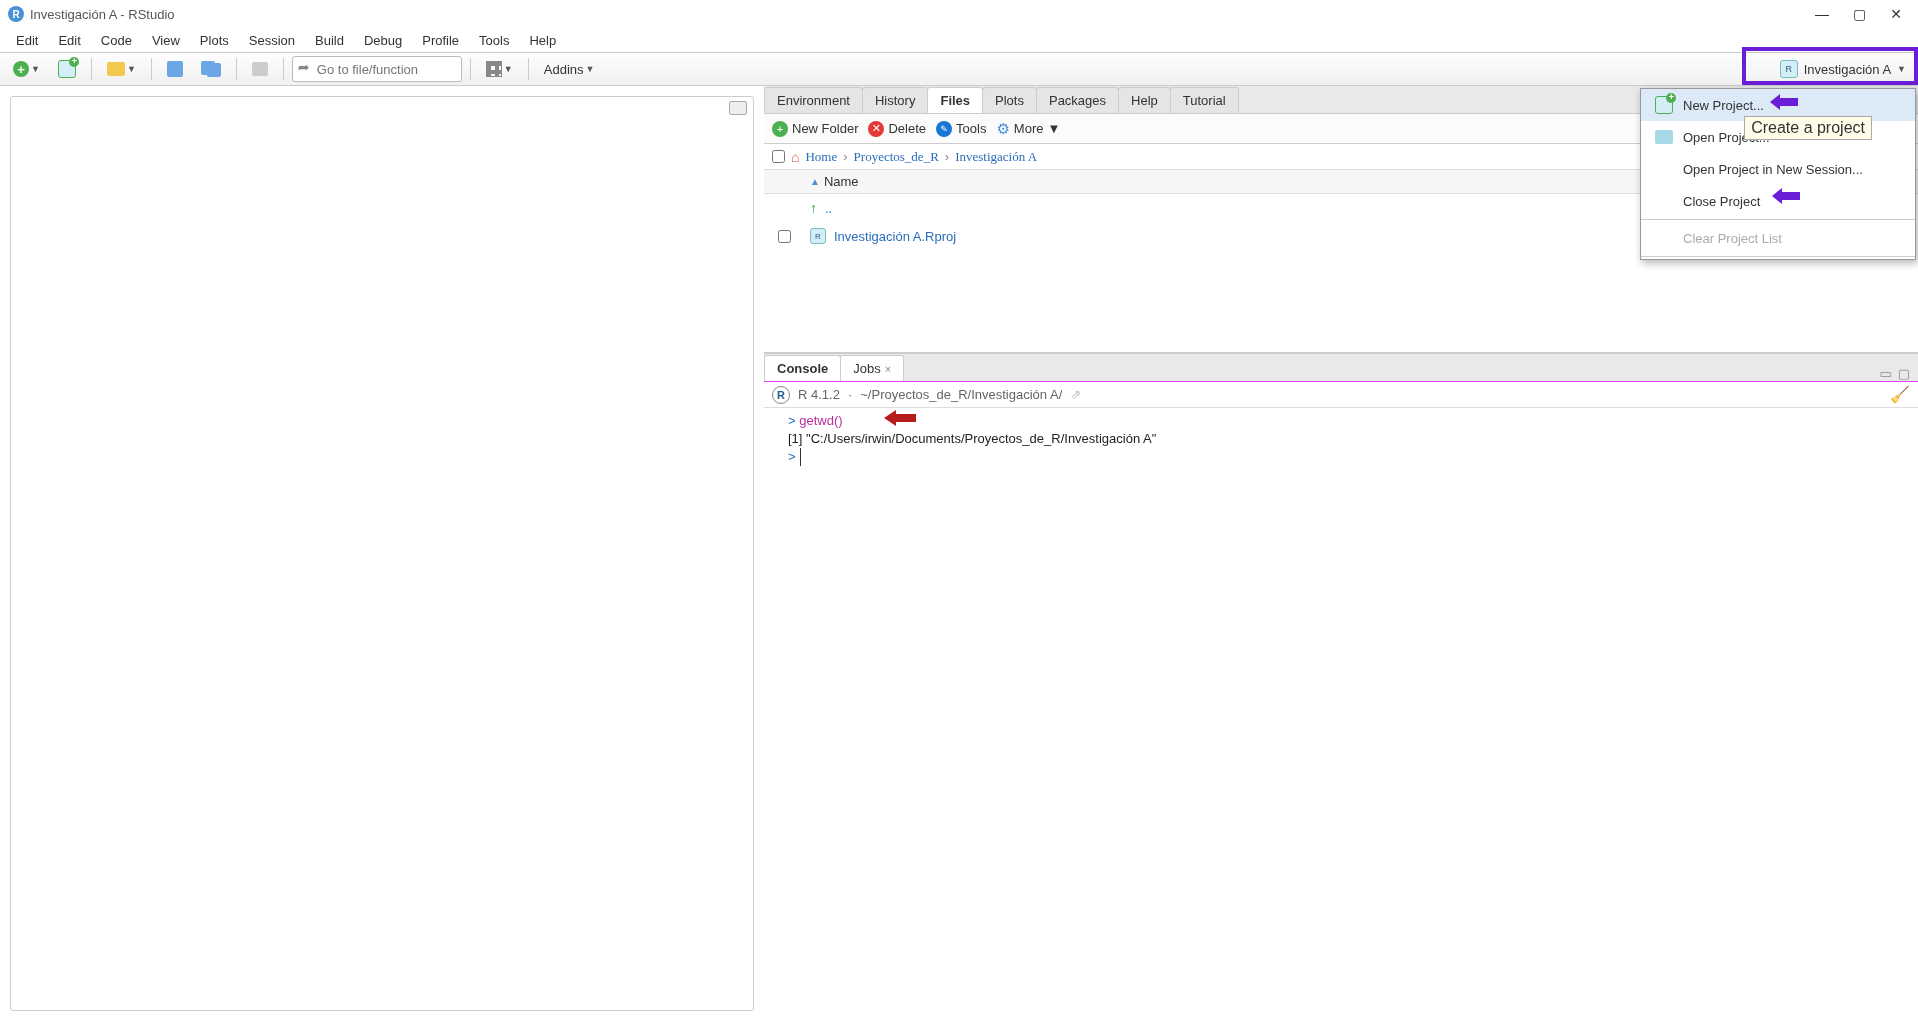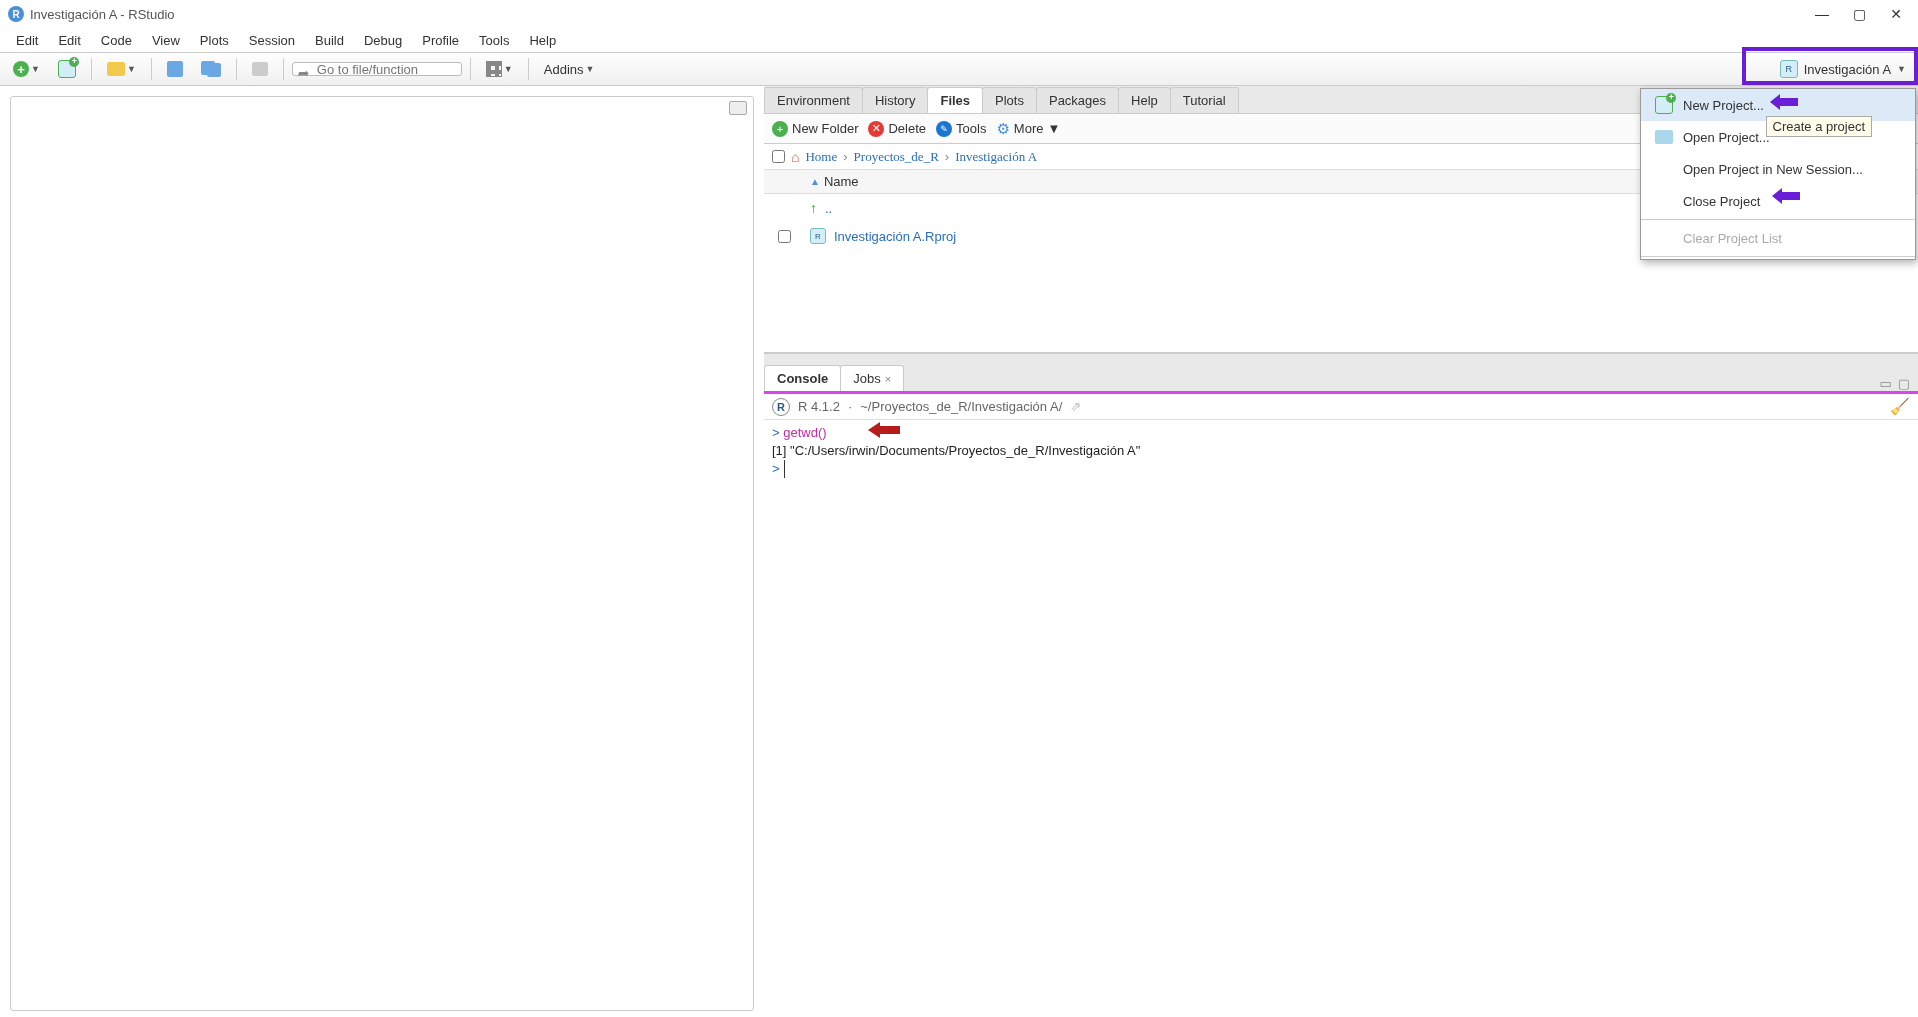--- a/index.html
+++ b/index.html
@@ -14,21 +14,21 @@
 .titlebar .win-controls span { cursor: pointer; font-size: 14px; color:#333; }
 
 
 .menubar { height: 24px; display: flex; align-items: center; padding: 0 6px; background: #fff; }
 .menubar span { padding: 3px 10px; cursor: pointer; color: #333; }
 
 
 .toolbar { height: 34px; display: flex; align-items: center; padding: 2px 6px; border-top: 1px solid #ccc; border-bottom: 1px solid #ccc; background: linear-gradient(#fefefe,#f0f0f0); gap: 4px; position: relative; }
 .toolbar .btn { padding: 3px 6px; border: 1px solid transparent; border-radius: 3px; cursor: pointer; display:flex; align-items:center; }
 .toolbar .sep { width: 1px; height: 22px; background: #ccc; margin: 0 4px; }
-.toolbar input.goto { width: 170px; height: 14px; border: 1px solid #bbb; border-radius: 3px; padding: 0 8px 0 24px; color: #888; background: #fff; }
+.toolbar input.goto { width: 170px; height: 26px; border: 1px solid #bbb; border-radius: 3px; padding: 0 8px 0 24px; color: #888; background: #fff; }
 .toolbar .goto-wrap{ position:relative;}
 .toolbar .goto-wrap::before{ content:"➦"; position:absolute; left:6px; top:3px; color:#888; font-size:14px;}
 .toolbar .dropdown-arrow{ font-size:9px; color:#555; margin-left:2px;}
 .toolbar .proj-display { position:absolute; right:6px; top:3px; height:26px; display:flex; align-items:center; padding:0 6px; cursor:pointer; }
 .proj-display .rproj-icon{ width:18px; height:18px; background:#d4eef7; border:1px solid #7bb; border-radius:3px; margin-right:6px; display:flex; align-items:center; justify-content:center;}
 .proj-display .rproj-icon::after{content:"R"; font-size:9px; color:#2a5a8a;}
 
 
 .highlight-box { position:absolute; right:0px; top:-6px; width:176px; height:38px; border:4px solid #6a1ed6; z-index:3; pointer-events:none;}
 
@@ -65,44 +65,44 @@
 .file-row .col-check{ width:40px; display:flex; justify-content:center;}
 .file-row .col-name{ flex:1; padding-left:6px; display:flex; align-items:center; gap:8px;}
 .file-row .col-size{ width:30px; text-align:left; color:#444;}
 .file-row a{ color:#2a6ebb; cursor:pointer;}
 .up-arrow{ color:#2e9e3a; font-size:14px; font-weight:bold;}
 .rproj-small{ width:16px; height:16px; background:#d4eef7; border:1px solid #7bb; border-radius:3px; display:flex; align-items:center; justify-content:center;}
 .rproj-small::after{content:"R"; font-size:8px; color:#2a5a8a;}
 
 
 .console-pane{ flex:1; display:flex; flex-direction:column; margin-left:4px;}
-.console-tabs{ display:flex; height:40px; align-items:flex-end; border-bottom:3px solid #d946ef; background:#e9e9e9;}
+.console-tabs{ display:flex; height:28px; align-items:flex-end; border-bottom:1px solid #d946ef; background:#e9e9e9;}
 .console-tabs .tab{ padding:5px 12px; border:1px solid #ccc; border-bottom:none; margin-right:-1px; background:#ffffff; cursor:pointer; border-top-left-radius:3px; border-top-right-radius:3px;}
 .console-tabs .tab.active{ background:#fff; font-weight:600;}
 .console-tabs .tab .close-x{ color:#888; font-size:11px; margin-left:4px;}
 .console-tabs .right-ctrls{ margin-left:auto; padding-right:8px; display:flex; gap:6px; color:#888;}
 .console-info{ height:26px; display:flex; align-items:center; padding:0 8px; gap:8px; border-bottom:1px solid #ddd; color:#666;}
 .console-info .r-icon{ width:18px; height:18px; background:#fff; border:1px solid #888; border-radius:50%; display:flex; align-items:center; justify-content:center; font-size:11px; font-weight:bold; color:#2a5a8a;}
 .console-info .clear-btn{ margin-left:auto; color:#ccc; font-size:16px;}
-.console-body{ flex:1; padding:4px 8px; font-family:"Lucida Console","Consolas",monospace; font-size:17px; line-height:1.4;}
+.console-body{ flex:1; padding:4px 8px; font-family:"Lucida Console","Consolas",monospace; font-size:17px; line-height:1.4;margin-left:16px;}
 .console-body .prompt{ color:#2a6ebb;}
 .console-body .call{ color:#c02da0;}
 .console-body .out{ color:#222;}
 .console-body .cursor-line{ display:flex; align-items:center;}
 .console-body .text-cursor{ width:1px; height:18px; background:#333; margin-left:4px;}
 
 
 .proj-menu{ position:absolute; right:2px; top:88px; width:276px; background:#fff; border:1px solid #999; box-shadow:2px 3px 8px rgba(0,0,0,0.3); z-index:10;}
 .proj-menu .item{ height:32px; display:flex; align-items:center; padding:0 14px; gap:10px; cursor:pointer; color:#333;}
 .proj-menu .item.highlight{ background:#dce9f7;}
 .proj-menu .item.disabled{ color:#aaa;}
 .proj-menu .divider{ height:1px; background:#ccc; margin:2px 0;}
 .proj-menu .item .iconp{ width:18px; height:18px; display:flex; align-items:center; justify-content:center;}
 
-.tooltip{ position:absolute; right:46px; top:116px; background:#fffde9; border:1px solid #aaa; padding:2px 6px; font-size:13px; z-index:11; color:#333;}
+.tooltip{ position:absolute; right:46px; top:116px; background:#fffde9; border:1px solid #aaa; padding:2px 6px; font-size:16px; z-index:11; color:#333;}
 
 
 .arrow-purple{ position:absolute; width:28px; height:16px;  z-index:12;}
 .arrow-purple svg{ width:100%; height:100%;}
 .arrow-red{ position:absolute; width:32px; height:16px; z-index:5;}
 .arrow-red svg{width:100%; height:100%;}
 
 
 .tb-green-plus{ width:16px; height:16px; background:#4caf50; border-radius:50%; display:flex; align-items:center; justify-content:center; color:#fff; font-size:13px; font-weight:bold;}
 .tb-proj-icon{ width:18px; height:18px; background:#d4eef7; border:1px solid #4caf50; border-radius:3px; position:relative;}

